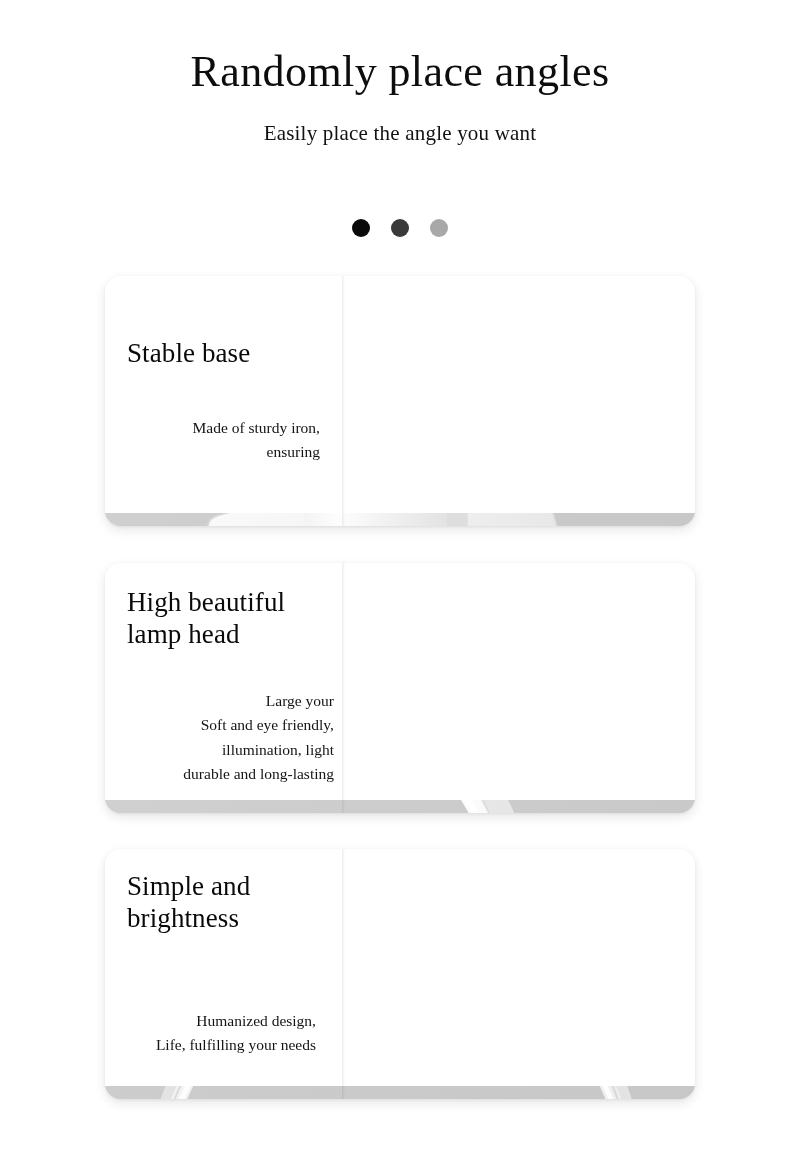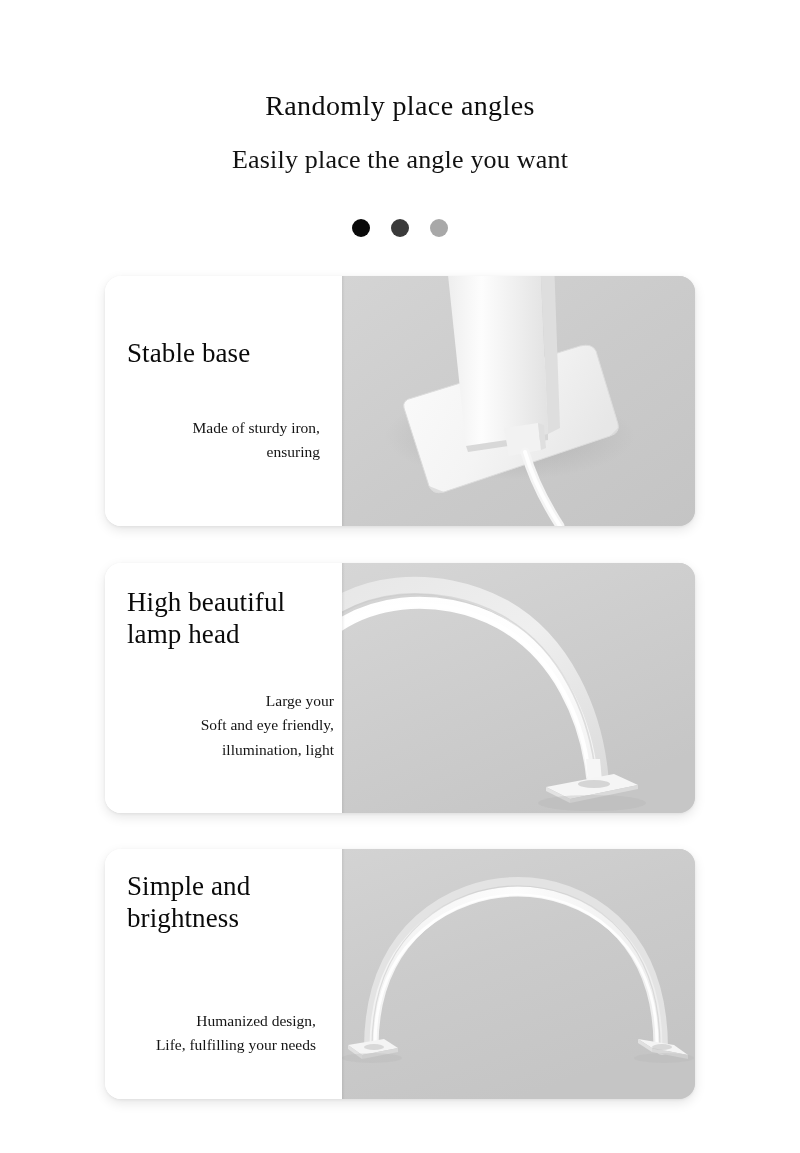--- a/index.html
+++ b/index.html
@@ -23,31 +23,31 @@
   
   .header {
     position: absolute;
     left: 0;
     top: 0;
     width: 800px;
     text-align: center;
   }
 
   .page-title {
-    margin-top: 89px;
-    font-size: 28px;
+    margin-top: 46px;
+    font-size: 44px;
     font-weight: 400;
     letter-spacing: 0.4px;
     line-height: 1.2;
     color: #0d0d0d;
   }
 
   .page-subtitle {
     margin-top: 22px;
-    font-size: 26px;
+    font-size: 21px;
     font-weight: 400;
     letter-spacing: 0.2px;
     color: #121212;
   }
 
   
   .dots {
     position: absolute;
     left: 0;
     top: 219px;
@@ -75,20 +75,21 @@
   .card {
     position: absolute;
     left: 105px;
     width: 590px;
     height: 250px;
     border-radius: 16px;
     overflow: hidden;
     display: flex;
     background: #ffffff;
     box-shadow: 0 4px 12px rgba(0,0,0,0.10), 0 1px 3px rgba(0,0,0,0.06);
+    flex-direction: column;
   }
 
   .card-1 { top: 276px; }
   .card-2 { top: 563px; }
   .card-3 { top: 849px; }
 
   .card-text {
     width: 237px;
     flex: 0 0 237px;
     background: #ffffff;
@@ -221,20 +222,21 @@
     <div class="card card-2">
       <div class="card-text">
         <div class="card-heading">
           <span class="line">High beautiful</span>
           <span class="line">lamp head</span>
         </div>
         <div class="card-body">
           <span class="line">Large your</span>
           <span class="line">Soft and eye friendly,</span>
           <span class="line">illumination, light</span>
+          <span class="line">durable and long-lasting</span>
         </div>
       </div>
       <div class="seam"></div>
       <div class="card-image">
         <svg viewBox="0 0 353 250" preserveAspectRatio="xMidYMid slice" aria-hidden="true">
           <defs>
             <linearGradient id="c2bg" x1="0" y1="0" x2="0.6" y2="1">
               <stop offset="0" stop-color="#d6d6d6"></stop>
               <stop offset="0.55" stop-color="#cdcdcd"></stop>
               <stop offset="1" stop-color="#c6c6c6"></stop>

